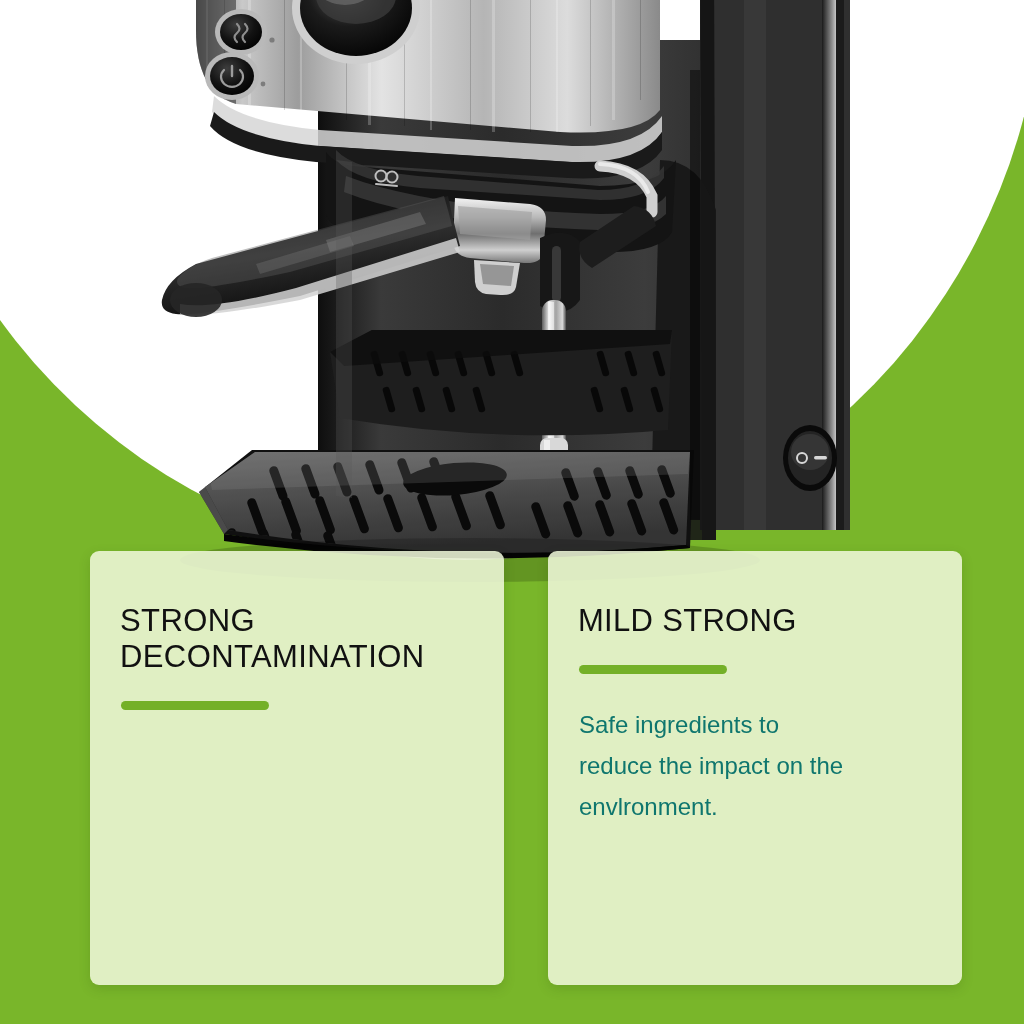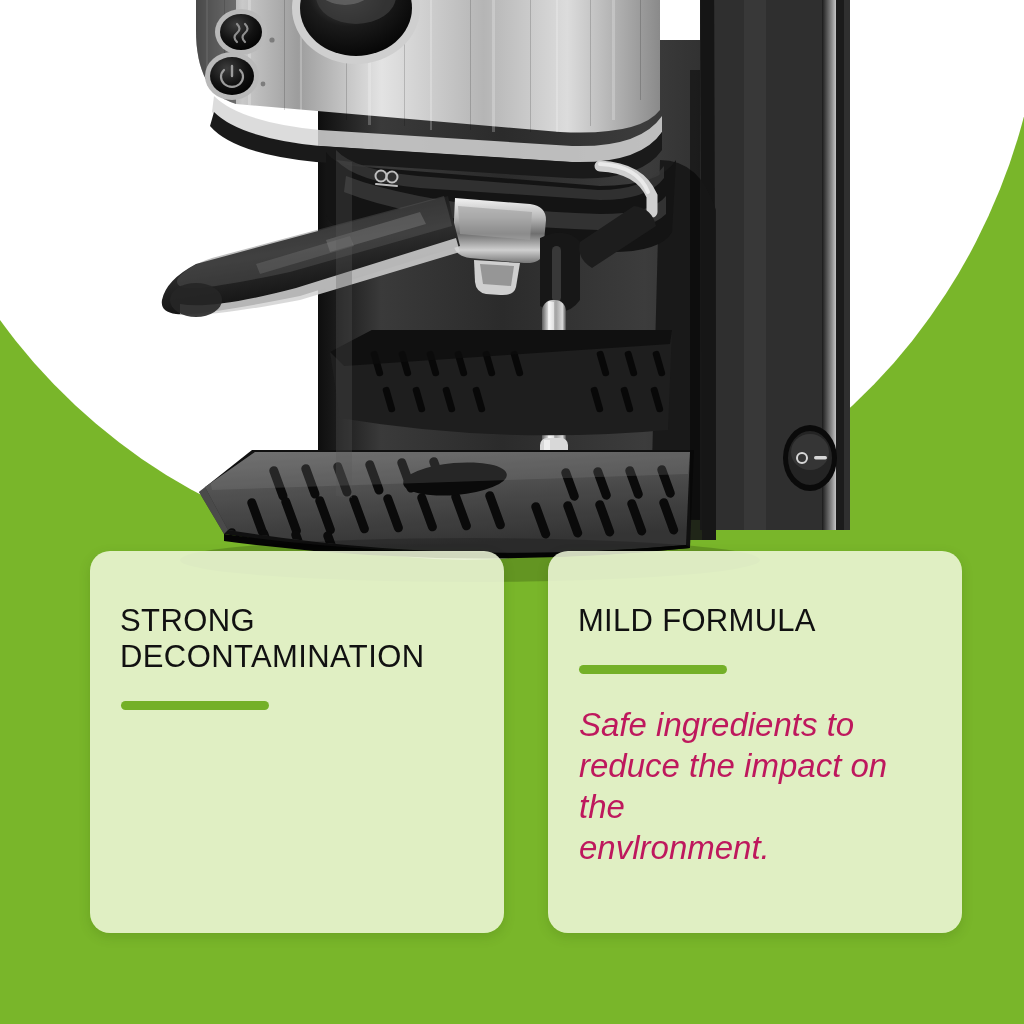--- a/index.html
+++ b/index.html
@@ -20,23 +20,23 @@
     border-radius:50%;
   }
 
   
   .machine{position:absolute;left:0;top:0;width:1024px;height:620px;}
   .machine svg{display:block;}
 
   
   .cards{position:absolute;left:0;top:551px;width:1024px;height:436px;}
   .card{
-    position:absolute;top:0;width:414px;height:382px;
+    position:absolute;top:0;width:414px;height:434px;
     background:rgba(238,247,216,0.88);
-    border-radius:20px;
+    border-radius:9px;
     box-shadow:0 4px 12px rgba(40,70,10,0.17);
     overflow:hidden;
     box-sizing:border-box;
     padding:52px 28px 0 30px;
   }
   .card.left{left:90px;}
   .card.right{left:548px;}
   .card-inner{position:relative;z-index:2;}
 
   .card-title{
@@ -49,26 +49,25 @@
     white-space:pre-line;
   }
   .divider{
     margin:26px 0 0 1px;
     width:148px;height:9px;
     border-radius:5px;
     background:#74b028;
   }
   .card-body{
     margin:30px 0 0 1px;
-    font-size:33px;
+    font-size:24px;
     line-height:41px;
-    color:#be185d;
+    color:#0f766e;
     font-weight:400;
     white-space:pre-line;
-    font-style:italic;
   }
   .right .card-title{letter-spacing:0.3px;}
 </style>
 </head>
 <body>
 
 <div id="stage">
 
   <div class="green-bg"></div>
 
@@ -344,21 +343,21 @@
     <div class="card left">
       <div class="card-inner">
         <h2 class="card-title">STRONG
 DECONTAMINATION</h2>
         <div class="divider"></div>
       </div>
     </div>
 
     <div class="card right">
       <div class="card-inner">
-        <h2 class="card-title">MILD FORMULA</h2>
+        <h2 class="card-title">MILD STRONG</h2>
         <div class="divider"></div>
         <p class="card-body">Safe ingredients to
 reduce the impact on the
 envlronment.</p>
       </div>
     </div>
 
   </div>
 </div>
 

